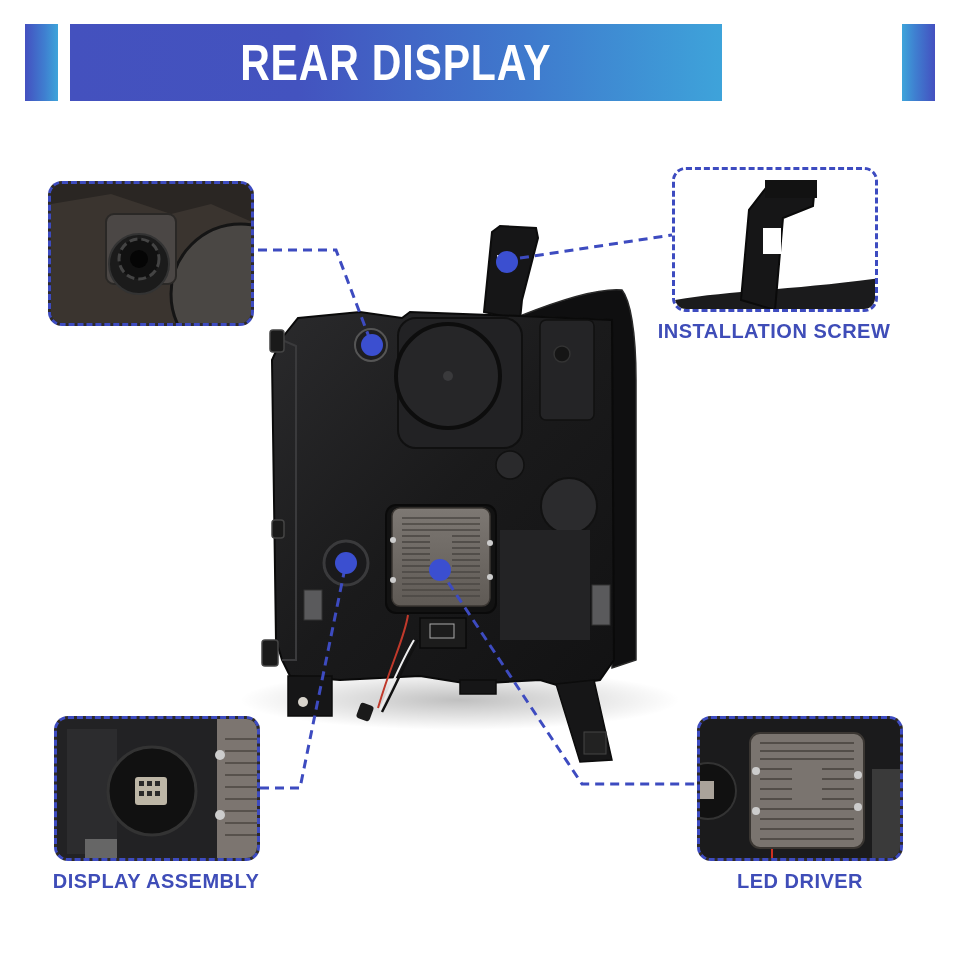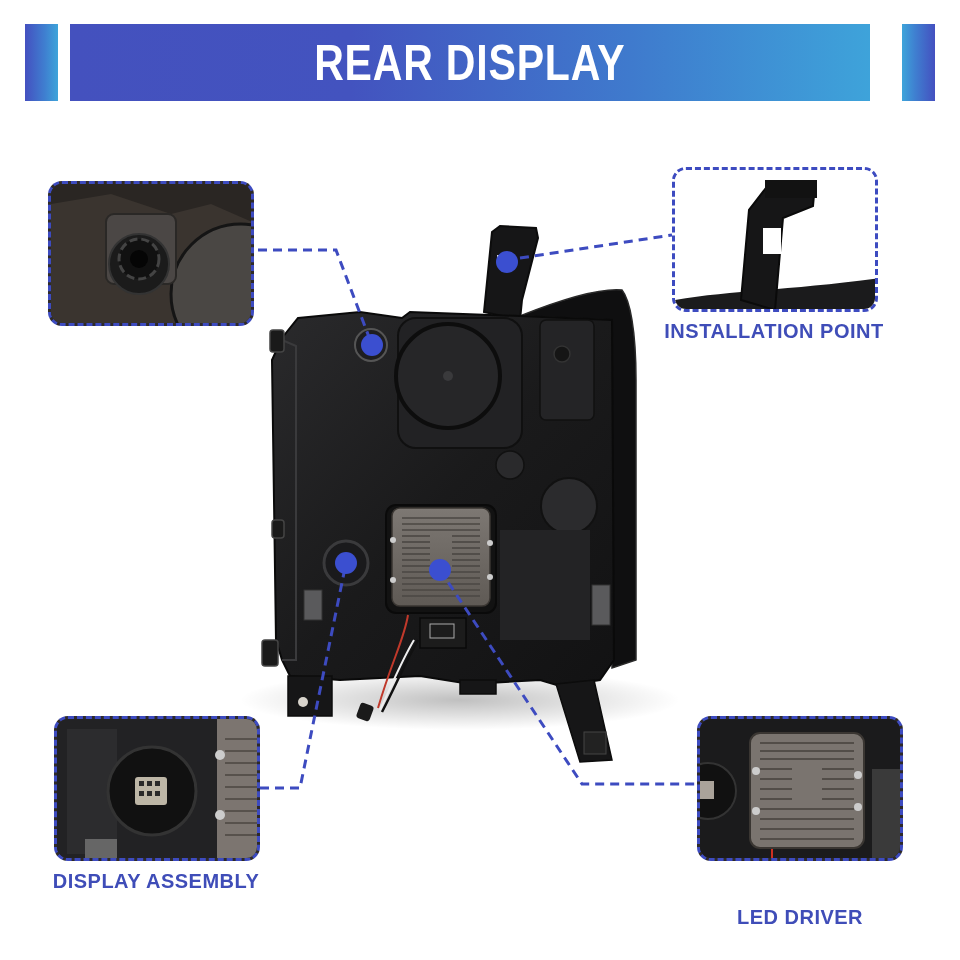--- a/index.html
+++ b/index.html
@@ -2,21 +2,21 @@
 <html><head>
 <meta charset="utf-8">
 <style>
   html, body { margin:0; padding:0; background:#ffffff; }
   body { width:960px; height:960px; position:relative; overflow:hidden; font-family:"Liberation Sans", sans-serif; }
 
   
   .banner-cap { position:absolute; top:24px; height:77px; width:33px; }
   .banner-cap.left { left:25px; background:linear-gradient(90deg,#4450c0 0%,#3f7fd0 60%,#3ea4da 100%); }
   .banner-cap.right { left:902px; background:linear-gradient(90deg,#3ea4da 0%,#3f7fd0 40%,#4450c0 100%); }
-  .banner-bar { position:absolute; left:70px; top:24px; width:800px; height:77px;
+  .banner-bar { position:absolute; left:70px; top:24px; width:652px; height:77px;
     background:linear-gradient(90deg,#4451be 0%,#4353bf 35%,#3f7acd 70%,#3ea3da 100%);
     display:flex; align-items:center; justify-content:center; }
   .banner-title { color:#ffffff; font-family:"Liberation Sans", sans-serif; font-weight:700;
     font-size:50px; letter-spacing:1px; transform:scaleX(0.82); transform-origin:center; line-height:1; }
 
   
   .callout { position:absolute; width:206px; height:145px; border-radius:14px;
     border:3px dashed #3d4bc0; box-sizing:border-box; overflow:hidden; background:#2e2a28; }
   .callout-label { position:absolute; color:#3f4db8; font-weight:700; font-size:20px; text-align:center;
     letter-spacing:0.5px; line-height:26px; }
@@ -156,21 +156,21 @@
 <div class="callout" style="left:672px; top:167px; background:#ffffff;">
   <svg width="206" height="145" viewBox="0 0 206 145">
     <rect width="206" height="145" fill="#ffffff"></rect>
     <path d="M0 130 C60 120 120 120 206 108 L206 145 L0 145 Z" fill="#1b1b1c"></path>
     <path d="M66 130 L74 40 L94 14 L140 14 L138 36 L108 48 L100 140 Z" fill="#161617" stroke="#0a0a0a" stroke-width="2"></path>
     <rect x="90" y="10" width="52" height="18" fill="#121212"></rect>
     <rect x="88" y="58" width="18" height="26" fill="#ffffff"></rect>
   </svg>
 </div>
 <div class="callout-label" style="left:650px; top:318px; width:248px;">
-  <div>INSTALLATION POINT</div>
+  <div>INSTALLATION SCREW</div>
 </div>
 
 <div class="callout" style="left:54px; top:716px;">
   <svg width="206" height="145" viewBox="0 0 206 145">
     <rect width="206" height="145" fill="#222224"></rect>
     <rect x="10" y="10" width="50" height="125" fill="#2c2c2e"></rect>
     <circle cx="95" cy="72" r="44" fill="#111" stroke="#333" stroke-width="3"></circle>
     <rect x="78" y="58" width="32" height="28" rx="3" fill="#bdb6a6"></rect>
     <g fill="#2a2a2a">
         <rect x="82" y="62" width="5" height="5"></rect>
@@ -225,15 +225,15 @@
         <line x1="60" y1="120" x2="154" y2="120"></line>
     </g>
     <circle cx="56" cy="52" r="4" fill="#ccc"></circle>
       <circle cx="158" cy="56" r="4" fill="#ccc"></circle>
     <circle cx="56" cy="92" r="4" fill="#ccc"></circle>
       <circle cx="158" cy="88" r="4" fill="#ccc"></circle>
     <rect x="172" y="50" width="34" height="95" fill="#3a3a3a"></rect>
     <line x1="72" y1="130" x2="72" y2="145" stroke="#d03020" stroke-width="2"></line>
   </svg>
 </div>
-<div class="callout-label" style="left:697px; top:868px; width:206px;margin-top:36px;">
+<div class="callout-label" style="left:697px; top:868px; width:206px;">
   <div>LED DRIVER</div>
 </div>
 
 </body></html>

